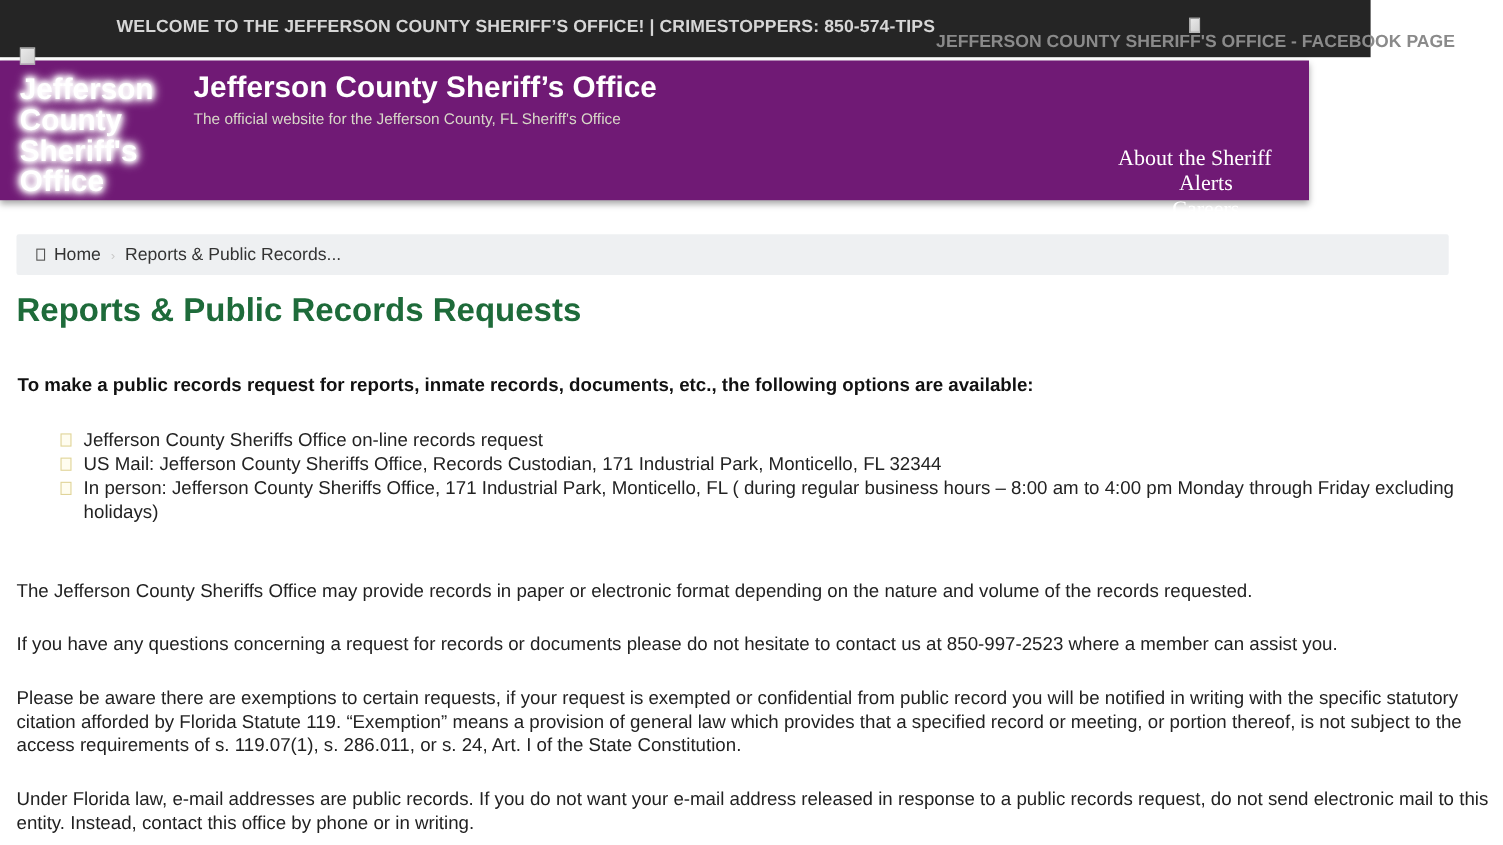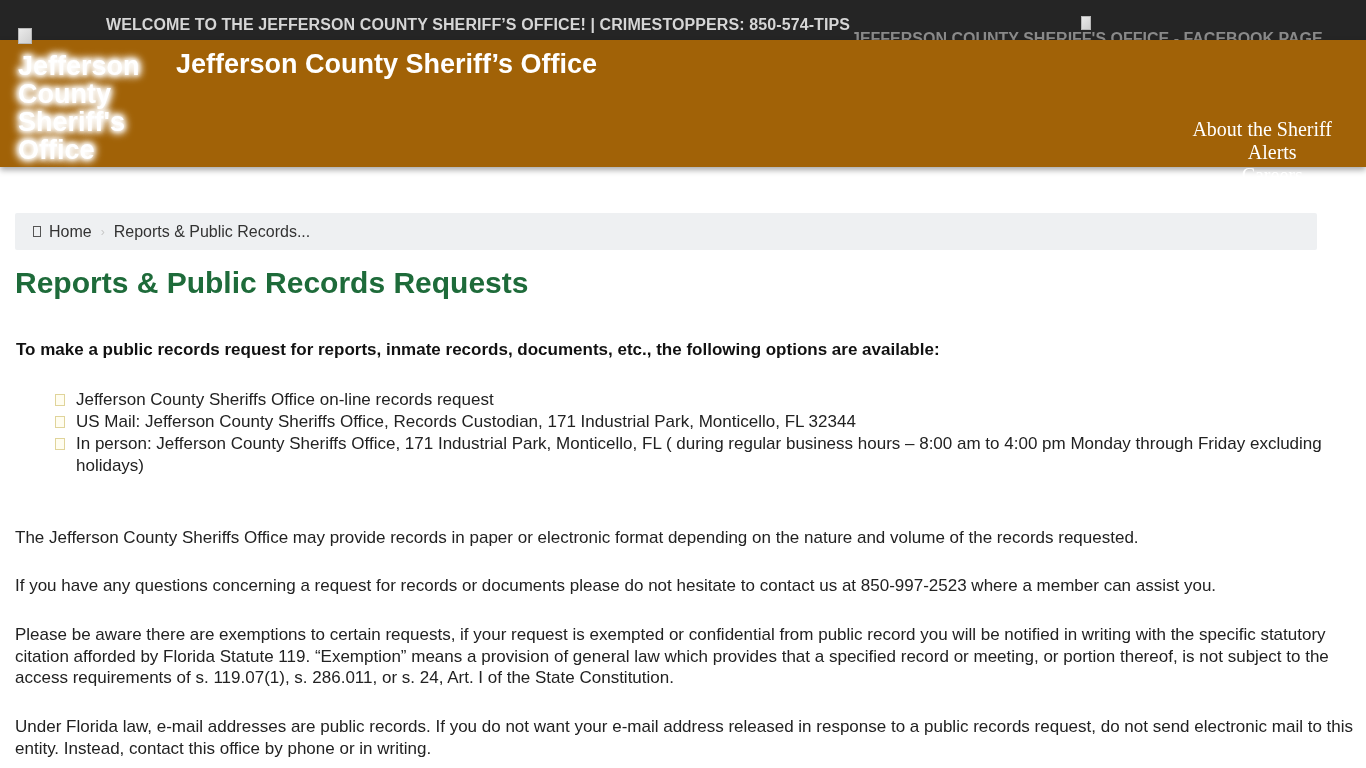--- a/index.html
+++ b/index.html
@@ -1,21 +1,21 @@
 <!DOCTYPE html>
 <html><head>
 <meta charset="utf-8">
 <style>
   * { box-sizing: border-box; margin: 0; padding: 0; }
   html, body { width: 1366px; height: 768px; overflow: hidden; background: #ffffff; }
   body { font-family: "Liberation Sans", sans-serif; color: #222222; position: relative; }
 
   
   .topbar {
-    position: absolute; left: 0; top: 0; width: 1366px; height: 52px;
+    position: absolute; left: 0; top: 0; width: 1246px; height: 52px;
     background: #252525;
   }
   .topbar-text {
     position: absolute; left: 106px; top: 16px;
     font-family: "Liberation Sans", sans-serif; font-weight: bold; font-size: 16px;
     color: #d6d6d6; letter-spacing: 0.1px; white-space: nowrap;
   }
   .fb-link {
     position: absolute; left: 851px; top: 16px;
     font-family: "Liberation Sans", sans-serif; font-weight: bold; font-size: 16px;
@@ -23,22 +23,22 @@
   }
   .broken-img-icon {
     display: inline-block; width: 14px; height: 16px; border: 1px solid #b8b8b8;
     background: linear-gradient(135deg, #eaeaea 0%, #cfcfcf 100%); margin-right: 2px;
     position: relative;
   }
   .broken-img-icon.small { width: 10px; height: 14px; }
 
   
   .header {
-    position: absolute; left: 0; top: 40px; width: 1366px; height: 127px;
-    background: #a16207;
+    position: absolute; left: 0; top: 55px; width: 1190px; height: 127px;
+    background: #701a75;
     box-shadow: 0 3px 6px rgba(0,0,0,0.35);
   }
   .logo {
     position: absolute; left: 18px; top: 20px; width: 160px;
   }
   .logo-broken {
     position: absolute; left: 0; top: -0px;
   }
   .logo-alt {
     position: absolute; left: 0px; top: -8px; width: 155px;
@@ -117,20 +117,21 @@
     <span>JEFFERSON COUNTY SHERIFF'S OFFICE - FACEBOOK PAGE</span>
   </a>
 </div>
 
 <div class="header">
   <a class="logo">
     <span class="broken-img-icon logo-broken" style="top:-32px;"></span>
     <span class="logo-alt">Jefferson County Sheriff's Office</span>
   </a>
   <a class="site-title">Jefferson County Sheriff’s Office</a>
+  <div class="site-tagline">The official website for the Jefferson County, FL Sheriff's Office</div>
 
   <nav class="nav">
     <a class="nav-item">
       <span>About the Sheriff</span>
     </a>
     <a class="nav-item">
       <span>Alerts</span>
     </a>
     <a class="nav-item">
       <span>Careers</span>

